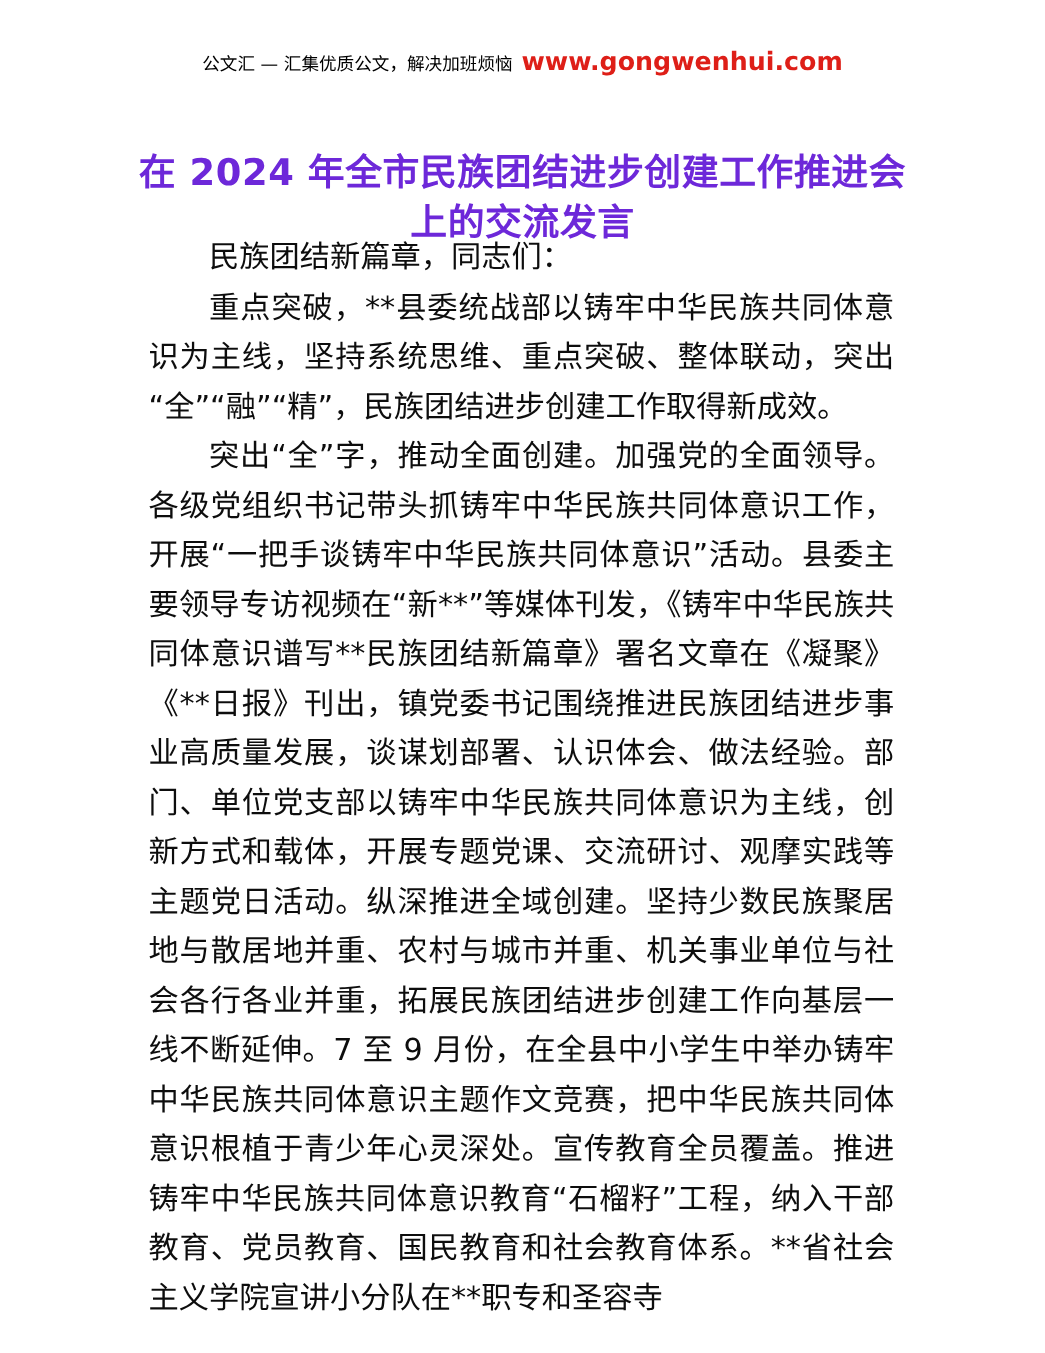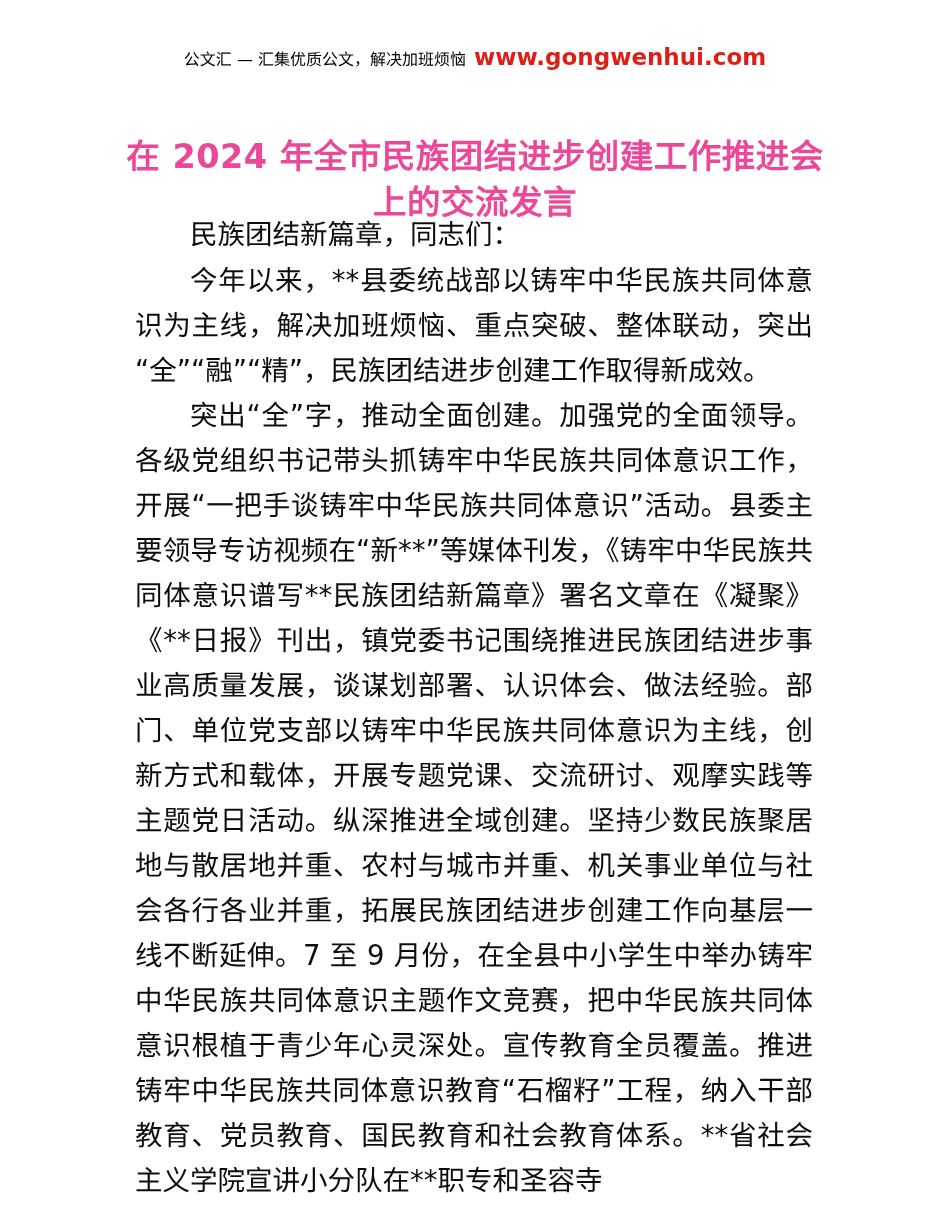--- a/index.html
+++ b/index.html
@@ -52,21 +52,21 @@
   .doc-title {
     position: absolute;
     top: 112px;
     left: 120px;
     width: 710px;
     text-align: center;
     font-size: 33.5px;
     font-weight: 700;
     line-height: 46px;
     letter-spacing: 0.5px;
-    color: #ec4899;
+    color: #6d28d9;
   }
 
   
   .doc-body {
     position: absolute;
     top: 212px;
     left: 135px;
     width: 678px;
   }
 
@@ -101,17 +101,17 @@
 <div class="page">
 
   <div class="site-header">
     <span>公文汇</span><span> — </span><span>汇集优质公文，解决加班烦恼</span><span class="url"> www.gongwenhui.com</span>
   </div>
 
   <h1 class="doc-title">在 2024 年全市民族团结进步创建工作推进会上的交流发言</h1>
 
   <div class="doc-body">
     <p class="para salutation">民族团结新篇章，同志们：</p>
-    <p class="para indent stretch">今年以来，**县委统战部以铸牢中华民族共同体意识为主线，解决加班烦恼、重点突破、整体联动，突出“全”“融”“精”，民族团结进步创建工作取得新成效。</p>
+    <p class="para indent stretch">重点突破，**县委统战部以铸牢中华民族共同体意识为主线，坚持系统思维、重点突破、整体联动，突出“全”“融”“精”，民族团结进步创建工作取得新成效。</p>
     <p class="para indent stretch">突出“全”字，推动全面创建。加强党的全面领导。各级党组织书记带头抓铸牢中华民族共同体意识工作，开展“一把手谈铸牢中华民族共同体意识”活动。县委主要领导专访视频在“新**”等媒体刊发，《铸牢中华民族共同体意识谱写**民族团结新篇章》署名文章在《凝聚》《**日报》刊出，镇党委书记围绕推进民族团结进步事业高质量发展，谈谋划部署、认识体会、做法经验。部门、单位党支部以铸牢中华民族共同体意识为主线，创新方式和载体，开展专题党课、交流研讨、观摩实践等主题党日活动。纵深推进全域创建。坚持少数民族聚居地与散居地并重、农村与城市并重、机关事业单位与社会各行各业并重，拓展民族团结进步创建工作向基层一线不断延伸。7 至 9 月份，在全县中小学生中举办铸牢中华民族共同体意识主题作文竞赛，把中华民族共同体意识根植于青少年心灵深处。宣传教育全员覆盖。推进铸牢中华民族共同体意识教育“石榴籽”工程，纳入干部教育、党员教育、国民教育和社会教育体系。**省社会主义学院宣讲小分队在**职专和圣容寺</p>
   </div>
 
 </div>
 
 </body></html>

